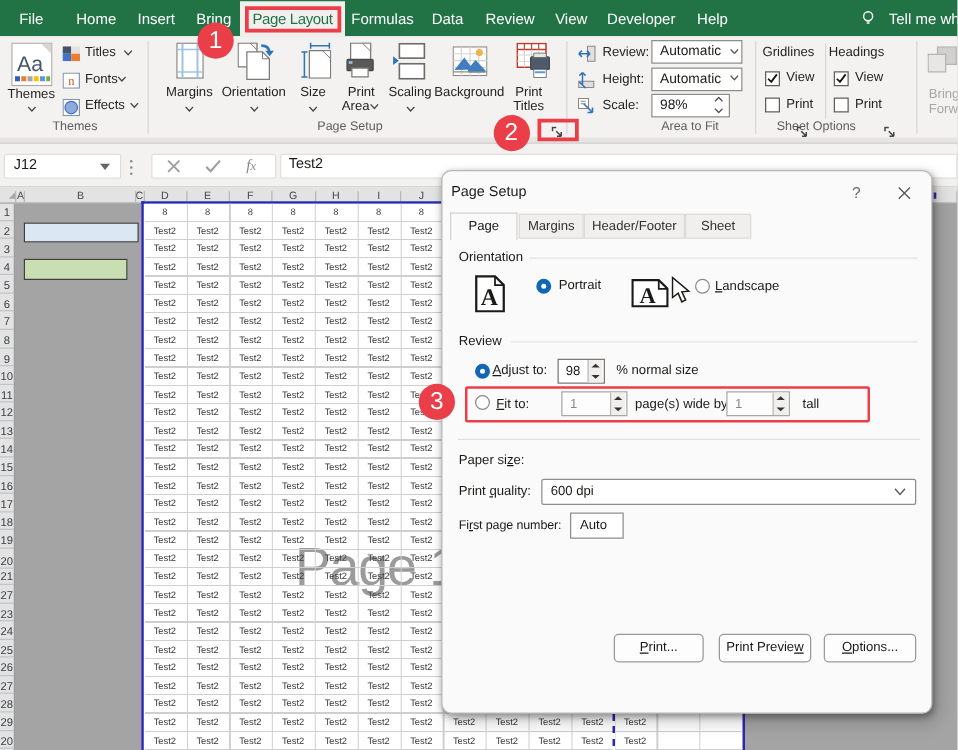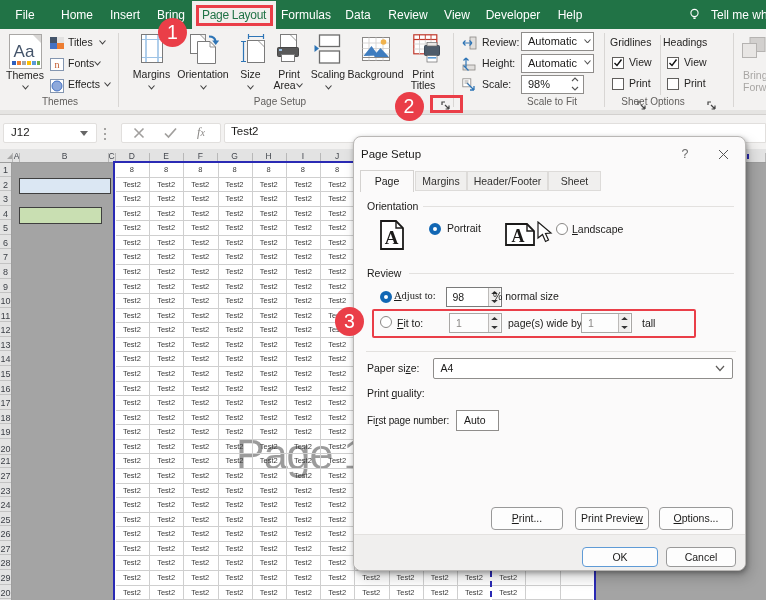--- a/index.html
+++ b/index.html
@@ -223,21 +223,21 @@
     </svg>
     <div class="abs" style="left:521px;top:24.5px;width:73px;height:19px;background:#fff;border:1px solid #8f8d8b;font-size:11px;color:#1b1a19;line-height:17px;padding-left:6px">Automatic</div>
     <svg class="abs" style="left:583.5px;top:31px" width="7" height="4.8500000000000005" viewBox="0 0 7 4.8500000000000005">
       <path d="M0.5 0.5 L3.5 3.8500000000000005 L6.5 0.5" fill="none" stroke="#555" stroke-width="1.1"></path>
     </svg>
     <div class="abs" style="left:521px;top:46px;width:63px;height:19px;background:#fff;border:1px solid #8f8d8b;font-size:11px;color:#1b1a19;line-height:17px;padding-left:6px">98%</div>
     <svg class="abs" style="left:571px;top:48px" width="8" height="14" viewBox="0 0 8 14">
 <path d="M1 4 L4 1 L7 4" fill="none" stroke="#555" stroke-width="1.1"></path>
 <path d="M1 10 L4 13 L7 10" fill="none" stroke="#555" stroke-width="1.1"></path>
     </svg>
-    <span class="glbl" style="left:552px;top:67px;transform:translateX(-50%)">Scale to Fit</span>
+    <span class="glbl" style="left:552px;top:67px;transform:translateX(-50%)">Area to Fit</span>
     <svg class="abs" style="left:637px;top:72px" width="10" height="10" viewBox="0 0 10 10">
       <path d="M1 4 V1 H4" fill="none" stroke="#444" stroke-width="1.2"></path>
       <path d="M4 4 L8 8 M8 8 V4.6 M8 8 H4.6" fill="none" stroke="#444" stroke-width="1.2"></path>
     </svg>
     <div class="sep" style="left:604px"></div>
     <span class="lbl" style="left:610px;top:6.5px">Gridlines</span>
     <span class="lbl" style="left:663px;top:6.5px">Headings</span>
     <div class="cb" style="left:612px;top:28px">
       <svg width="10" height="10" viewBox="0 0 10 10" style="position:absolute;left:0px;top:0px">
         <path d="M1.5 5 L4 7.5 L8.5 1.5" fill="none" stroke="#111" stroke-width="1.4"></path>
@@ -821,50 +821,46 @@
 <text x="13" y="19" font-family="Liberation Serif" font-size="18" font-weight="bold" fill="#1b1a19" text-anchor="middle">A</text>
       </svg>
       <svg class="abs" style="left:178px;top:86px" width="17" height="24" viewBox="0 0 17 24">
 <path d="M1 1 L1 17 L5.5 13.5 L8.5 20.5 L11.5 19 L8.5 12.5 L14 12 Z" fill="#fff" stroke="#1b1a19" stroke-width="1.2"></path>
       </svg>
       <div class="radio off" style="left:197px;top:88px"></div>
       <span class="t" style="left:213px;top:88px;"><u>L</u>andscape</span>
       <span class="t" style="left:8px;top:132px;">Review</span>
       <div class="gline" style="left:50px;top:138px;width:325px"></div>
       <div class="radio on" style="left:20.5px;top:155.5px"></div>
-      <span class="t" style="left:35px;top:155px;font-family:Liberation Serif, serif;"><u>A</u>djust to:</span>
-      <div class="spin" style="left:86.5px;top:151.5px;width:56px;height:20px;line-height:18px;padding-left:6px">98<div class="sbtn" style="top:0;height:18px"><svg width="9" height="16" viewBox="0 0 9 16" style="margin-top:1px">
+      <span class="t" style="left:35px;top:155px;"><u>A</u>djust to:</span>
+      <div class="spin" style="left:86.5px;top:151.5px;width:38px;height:20px;line-height:18px;padding-left:6px">98<div class="sbtn" style="top:0;height:18px"><svg width="9" height="16" viewBox="0 0 9 16" style="margin-top:1px">
             <path d="M1.2 5.0 L4.5 2.0 L7.8 5.0 Z" fill="#333"></path>
             <path d="M1.2 11.0 L4.5 14.0 L7.8 11.0 Z" fill="#333"></path>
           </svg></div></div>
       <span class="t" style="left:134px;top:155px;">% normal size</span>
       <div class="radio off" style="left:20.5px;top:180.5px"></div>
       <span class="t" style="left:38px;top:181.5px;"><u>F</u>it to:</span>
       <div class="spin dis" style="left:90px;top:178px;width:53px;height:20px;line-height:18px;padding-left:6px">1<div class="sbtn" style="top:0;height:18px"><svg width="9" height="16" viewBox="0 0 9 16" style="margin-top:1px">
             <path d="M1.2 5.0 L4.5 2.0 L7.8 5.0 Z" fill="#333"></path>
             <path d="M1.2 11.0 L4.5 14.0 L7.8 11.0 Z" fill="#333"></path>
           </svg></div></div>
       <span class="t" style="left:149px;top:181.5px;">page(s) wide by</span>
       <div class="spin dis" style="left:222px;top:178px;width:51px;height:20px;line-height:18px;padding-left:6px">1<div class="sbtn" style="top:0;height:18px"><svg width="9" height="16" viewBox="0 0 9 16" style="margin-top:1px">
             <path d="M1.2 5.0 L4.5 2.0 L7.8 5.0 Z" fill="#333"></path>
             <path d="M1.2 11.0 L4.5 14.0 L7.8 11.0 Z" fill="#333"></path>
           </svg></div></div>
       <span class="t" style="left:283px;top:181.5px;">tall</span>
       <div class="abs" style="left:13px;top:173.5px;width:324px;height:29.5px;border:2.5px solid #ea3e48;border-radius:2px;z-index:5"></div>
       <div class="gline" style="left:7px;top:216px;width:370px"></div>
       <span class="t" style="left:8px;top:227px;">Paper si<u>z</u>e:</span>
-      <div class="combo" style="left:73.5px;top:222.5px;width:300px;height:21.5px;line-height:19.5px;padding-left:7px">A4<svg style="position:absolute;right:7px;top:6.75px" width="10" height="7" viewBox="0 0 10 7">
+      <span class="t" style="left:8px;top:251.5px;">Print <u>q</u>uality:</span>
+      <div class="combo" style="left:73.5px;top:248px;width:300px;height:20.5px;line-height:18.5px;padding-left:7px">600 dpi<svg style="position:absolute;right:7px;top:6.25px" width="10" height="7" viewBox="0 0 10 7">
           <path d="M1 1 L5 5.5 L9 1" fill="none" stroke="#5f5d5b" stroke-width="1.2"></path>
         </svg></div>
-      <span class="t" style="left:8px;top:251.5px;">Print <u>q</u>uality:</span>
       <span class="t" style="left:8px;top:279.5px;font-size:10px;letter-spacing:-0.1px">Fi<u>r</u>st page number:</span>
       <div class="combo" style="left:97px;top:274.5px;width:43px;height:21px;line-height:19px;padding-left:7px;border-radius:0">Auto</div>
       <div class="btn" style="left:132px;top:372px;width:72px;height:23px;line-height:21px"><u>P</u>rint...</div>
       <div class="btn" style="left:216px;top:372px;width:74px;height:23px;line-height:21px">Print Previe<u>w</u></div>
       <div class="btn" style="left:300px;top:372px;width:74px;height:23px;line-height:21px"><u>O</u>ptions...</div>
     </div>
-    <div id="dlgfoot">
-      <div class="btn" style="left:228px;top:12px;width:76px;height:20px;line-height:18px;border-color:#5f9bd6">OK</div>
-      <div class="btn" style="left:312px;top:12px;width:70px;height:20px;line-height:18px">Cancel</div>
-    </div>
   </div>
 <div class="redcirc" style="left:394.5px;top:91.5px;width:29px;height:29px;line-height:29px;font-size:19.5px;z-index:61">2</div>
 <div class="abs" style="left:430px;top:95px;width:33px;height:18px;border:3px solid #ea3e48;z-index:55"></div>
 <div class="redcirc" style="left:335px;top:307.3px;width:29px;height:29px;line-height:29px;font-size:19.5px;z-index:61">3</div>
 </body></html>

